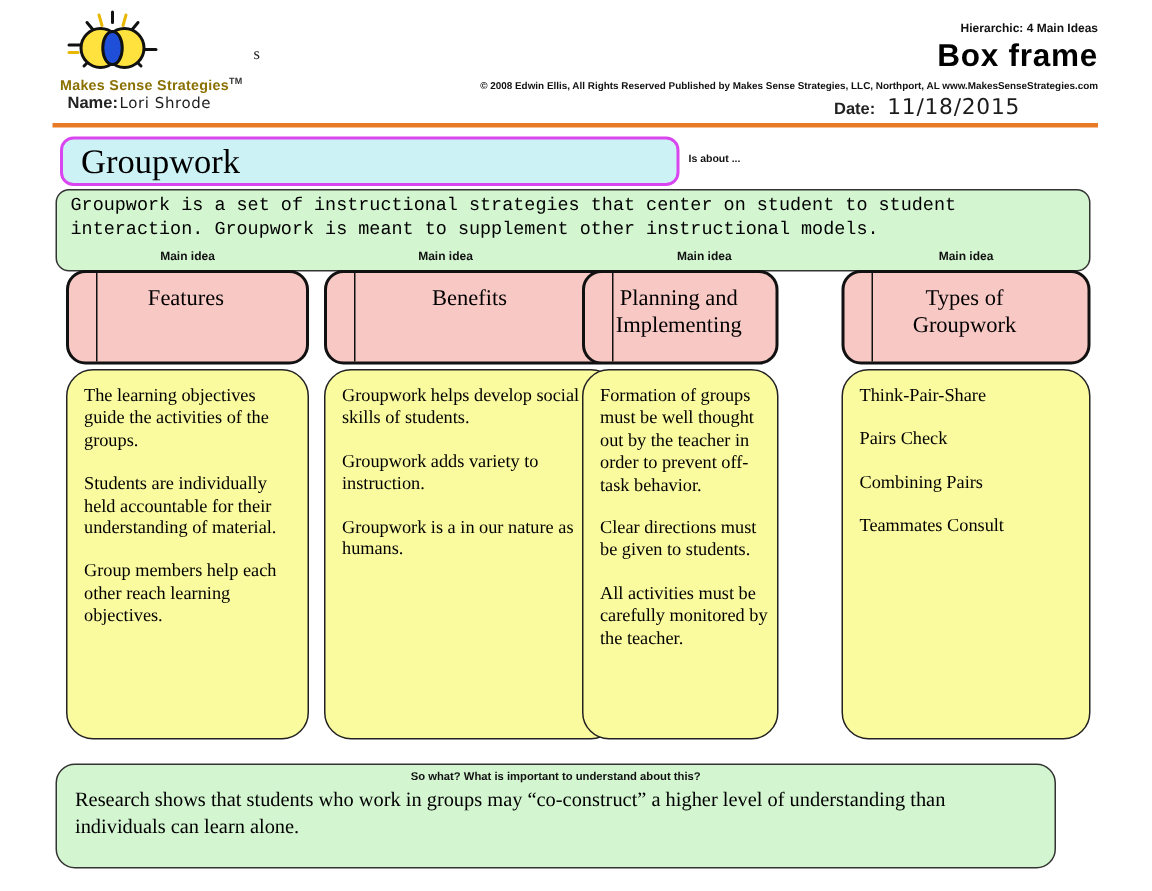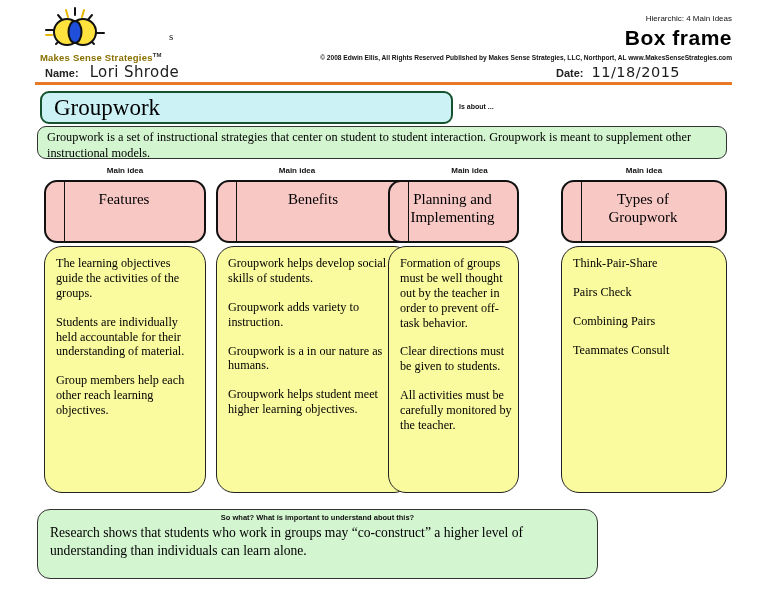--- a/index.html
+++ b/index.html
@@ -4,51 +4,51 @@
 <style>
   html,body{margin:0;padding:0;}
   body{width:768px;height:594px;background:#ffffff;font-family:"Liberation Sans",sans-serif;}
   .page{position:relative;width:768px;height:594px;overflow:hidden;background:#fff;}
 
   
   .logo{position:absolute;left:38px;top:6px;width:80px;height:50px;}
   .brand{position:absolute;left:40px;top:52px;font-size:9.5px;font-weight:800;color:#8a7000;letter-spacing:.2px;}
   .brand sup{font-size:6px;color:#333;}
   .stray-s{position:absolute;left:169px;top:30px;font-family:"Liberation Serif",serif;font-size:11px;color:#222;}
-  .name-row{position:absolute;left:45px;top:63px;display:flex;align-items:baseline;gap:11px;}
+  .name-row{position:absolute;left:45px;top:63px;display:flex;align-items:baseline;gap:1px;}
   .field-label{font-size:11px;font-weight:bold;color:#222;}
-  .handwriting{font-family:"DejaVu Sans",sans-serif;font-size:15px;color:#1c1c1c;letter-spacing:.4px;}
+  .handwriting{font-family:"DejaVu Sans",sans-serif;font-size:10px;color:#1c1c1c;letter-spacing:.4px;}
 
   .hdr-right{position:absolute;right:36px;top:14px;text-align:right;}
-  .hierarchic{font-size:8px;font-weight:normal;color:#111;}
+  .hierarchic{font-size:8px;font-weight:bold;color:#111;}
   .template-title{font-size:21px;font-weight:800;color:#000;letter-spacing:.5px;margin-top:3px;}
   .copyright{font-size:6.6px;font-weight:bold;color:#111;margin-top:4px;white-space:nowrap;}
   .date-row{position:absolute;left:556px;top:64px;display:flex;align-items:baseline;gap:8px;}
   .date-value{font-family:"DejaVu Sans",sans-serif;font-size:14.5px;color:#1c1c1c;letter-spacing:.5px;}
   .orange-rule{position:absolute;left:35px;top:82px;width:697px;height:3px;}
 
   
-  .topic-box{position:absolute;left:40px;top:91px;width:413px;height:33px;border:2px solid #14532d;border-radius:9px;display:flex;align-items:center;padding-left:12px;box-sizing:border-box;}
+  .topic-box{position:absolute;left:40px;top:91px;width:413px;height:33px;border:2px solid #d946ef;border-radius:9px;display:flex;align-items:center;padding-left:12px;box-sizing:border-box;}
   .topic-title{font-family:"Liberation Serif",serif;font-size:23px;color:#000;}
   .is-about{position:absolute;left:459px;top:103px;font-size:7px;font-weight:bold;color:#111;}
-  .about-box{position:absolute;left:37px;top:126px;width:690px;height:33px;border:1.5px solid #333;border-radius:9px;box-sizing:border-box;padding:3px 9px;font-family:Liberation Serif, serif;font-size:12.3px;line-height:1.28;color:#000;}
+  .about-box{position:absolute;left:37px;top:126px;width:690px;height:55px;border:1.5px solid #333;border-radius:9px;box-sizing:border-box;padding:3px 9px;font-family:Liberation Mono, monospace;font-size:12.3px;line-height:1.28;color:#000;}
 
   
   .mi-label{position:absolute;top:166px;font-size:8px;font-weight:bold;color:#111;text-align:center;}
   .mi-box{position:absolute;top:180px;height:63px;border:2px solid #111;border-radius:13px;box-sizing:border-box;}
   .mi-line{position:absolute;left:18px;top:0;bottom:0;width:1.2px;background:#111;}
   .mi-title{font-family:"Liberation Serif",serif;font-size:15px;line-height:1.2;color:#000;text-align:center;padding:8px 20px 0 18px;}
   .detail-box{position:absolute;top:246px;height:247px;border:1.6px solid #222;border-radius:18px;box-sizing:border-box;padding:9px 5px 0 11px;font-family:"Liberation Serif",serif;font-size:12.2px;line-height:1.22;color:#000;overflow:hidden;}
   .detail-box p{margin:0 0 14px 0;}
 
   .c1{left:44px;width:162px;} .c2{left:216px;width:196px;} .c3{left:388px;width:131px;} .c4{left:561px;width:166px;}
   .l1{left:44px;width:162px;} .l2{left:216px;width:162px;} .l3{left:388px;width:163px;} .l4{left:561px;width:166px;}
 
   
-  .sowhat-box{position:absolute;left:37px;top:509px;width:561px;height:70px;border:1.6px solid #333;border-radius:13px;box-sizing:border-box;}
+  .sowhat-box{position:absolute;left:37px;top:509px;width:667px;height:70px;border:1.6px solid #333;border-radius:13px;box-sizing:border-box;}
   .sowhat-prompt{text-align:center;font-size:7.5px;font-weight:bold;color:#111;padding-top:3px;}
   .sowhat-text{font-family:"Liberation Serif",serif;font-size:13.6px;line-height:1.3;color:#000;padding:2px 12px 0 12px;}
 </style>
 </head>
 <body>
 
 <div class="page">
 
   <svg class="logo" viewBox="0 0 80 50">
     <g stroke="#111" stroke-width="2" stroke-linecap="round">
@@ -115,21 +115,20 @@
 
   <div class="detail-box c1" style="background-color: rgb(250, 250, 159);">
       <p>The learning objectives guide the activities of the groups.</p>
       <p>Students are individually held accountable for their understanding of material.</p>
       <p>Group members help each other reach learning objectives.</p>
     </div>
   <div class="detail-box c2" style="background-color: rgb(250, 250, 159);">
       <p>Groupwork helps develop social skills of students.</p>
       <p>Groupwork adds variety to instruction.</p>
       <p>Groupwork is a in our nature as humans.</p>
-      <p>Groupwork helps student meet higher learning objectives.</p>
     </div>
   <div class="detail-box c3" style="background-color: rgb(250, 250, 159); padding-left: 11px;">
       <p>Formation of groups must be well thought out by the teacher in order to prevent off-task behavior.</p>
       <p>Clear directions must be given to students.</p>
       <p>All activities must be carefully monitored by the teacher.</p>
     </div>
   <div class="detail-box c4" style="background-color: rgb(250, 250, 159);">
       <p>Think-Pair-Share</p>
       <p>Pairs Check</p>
       <p>Combining Pairs</p>

